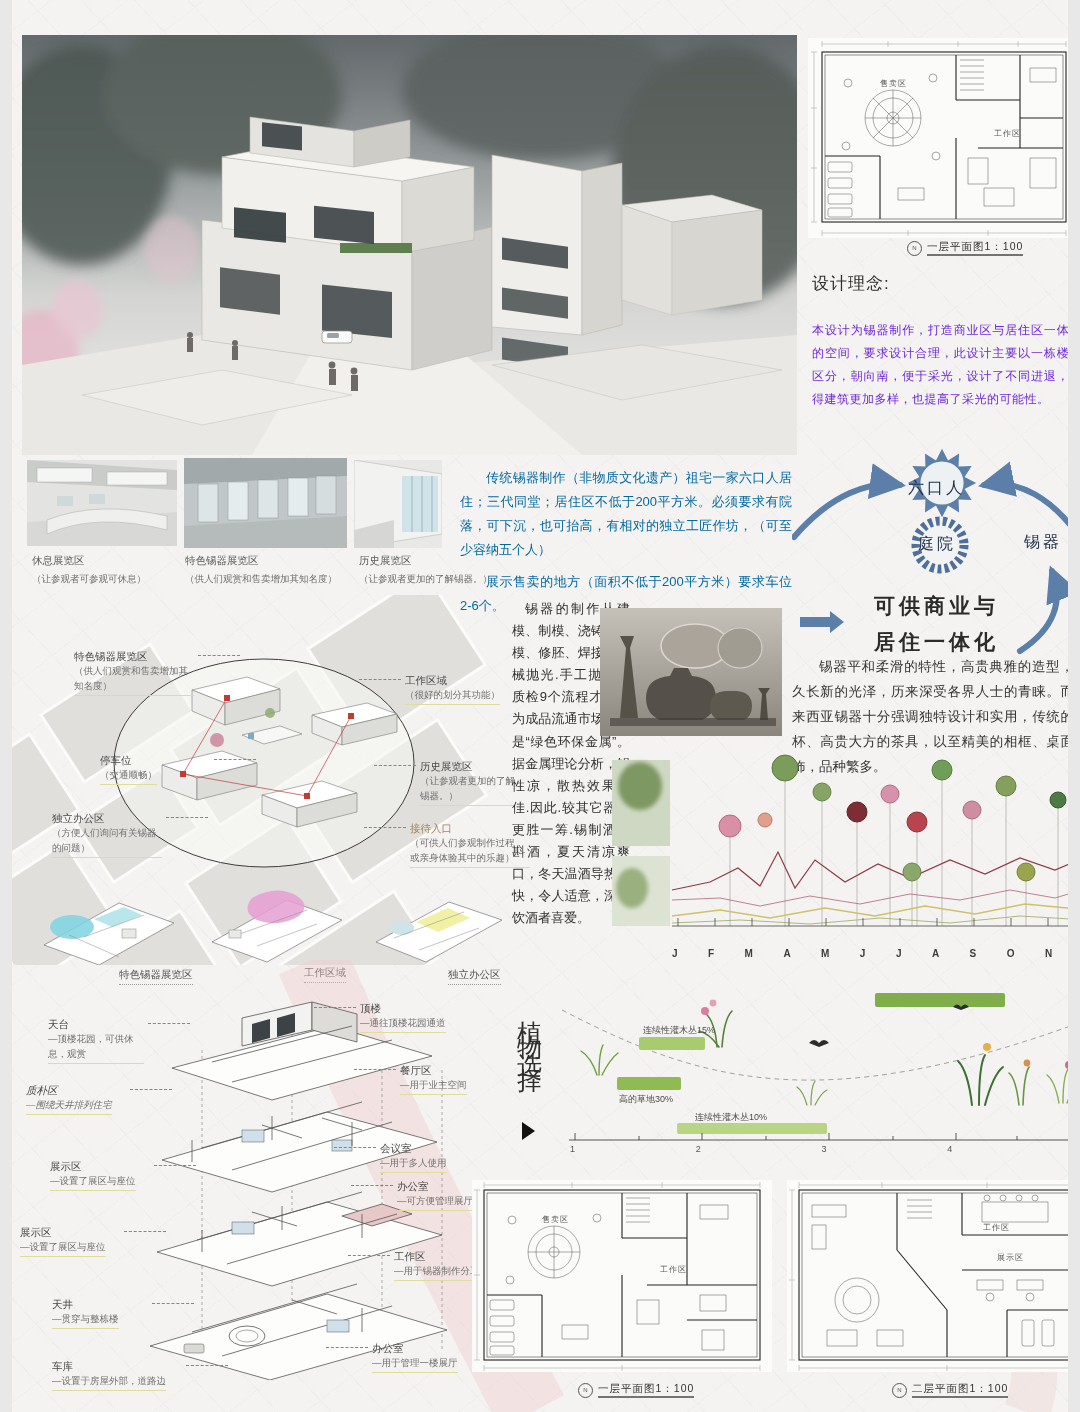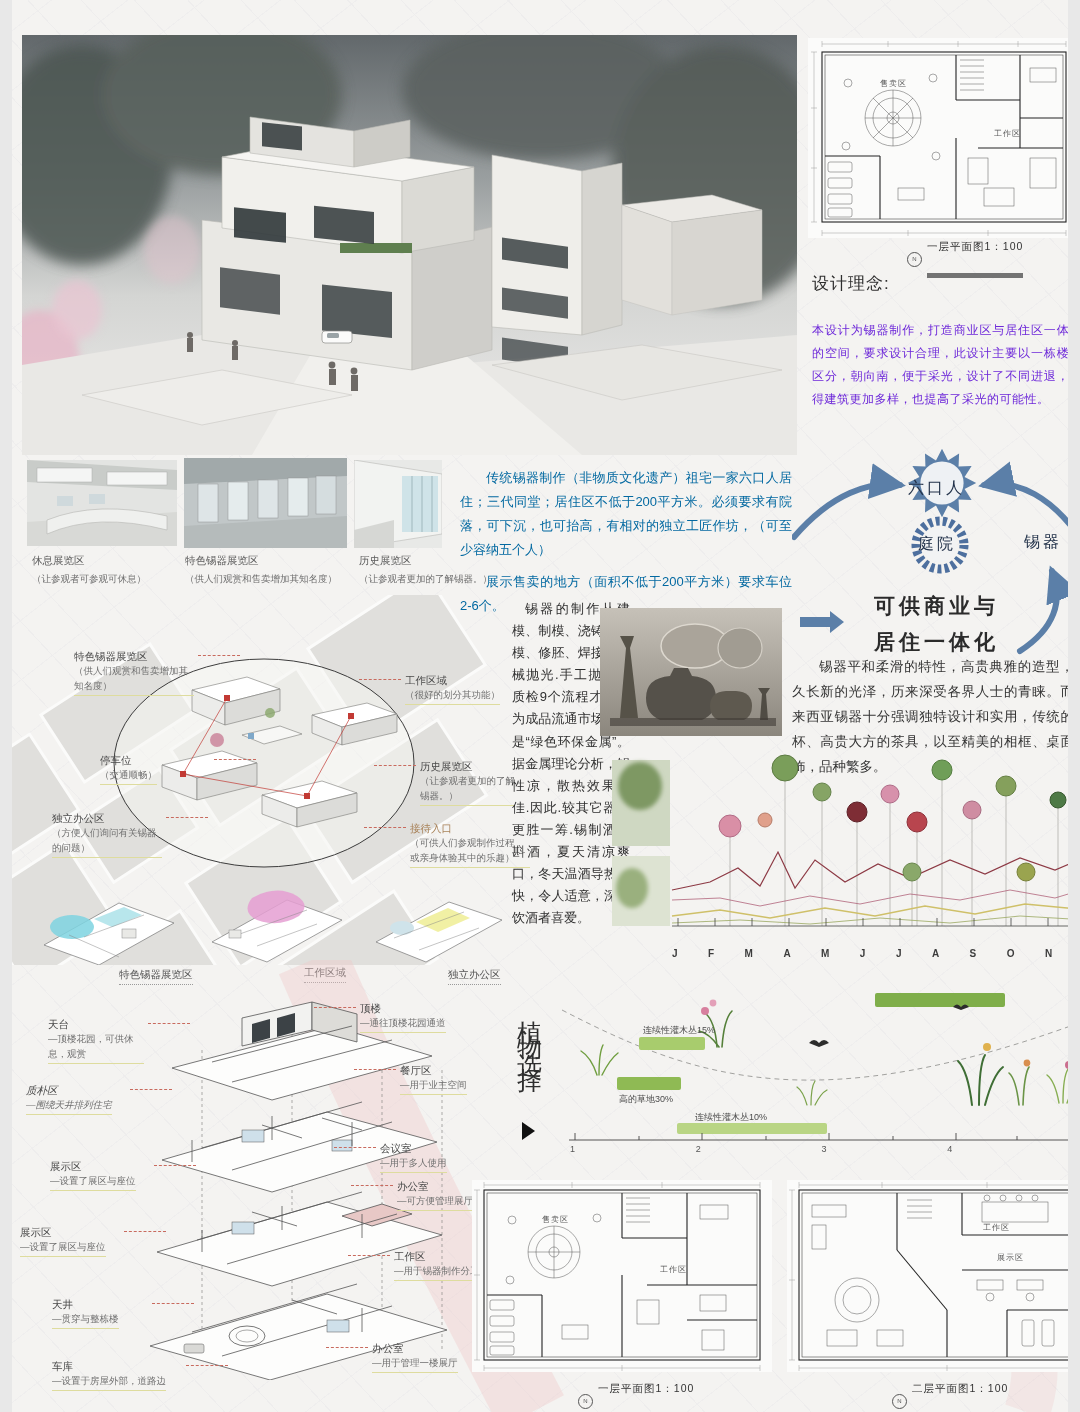--- a/index.html
+++ b/index.html
@@ -34,21 +34,21 @@
   .lead-r::after{right:-46px;}
   .lead-l::after{left:-46px;}
   .lbl .t-orange{color:#a9835a;}
   
   .thumbcap{position:absolute;font-size:10.5px;color:#555;
     border-bottom:1px dotted #9a9a9a;padding-bottom:2px;}
   
   .plancap{position:absolute;display:flex;align-items:center;gap:5px;font-size:10.5px;color:#333;}
   .plancap .ring{width:13px;height:13px;border:1px solid #555;border-radius:50%;
     display:inline-flex;align-items:center;justify-content:center;font-size:6px;color:#555;}
-  .plancap .ct{border-bottom:5px solid #737373;padding-bottom:19px;letter-spacing:1px;}
+  .plancap .ct{border-bottom:2px solid #737373;padding-bottom:0;letter-spacing:1px;}
   
   .months{position:absolute;display:flex;justify-content:space-between;}
   .months span{font-size:10px;font-weight:bold;color:#3c3c3c;}
   .plant-axis{position:absolute;display:flex;justify-content:space-between;}
   .plant-axis span{font-size:9px;color:#555;}
   .vtitle{position:absolute;writing-mode:vertical-rl;text-orientation:upright;
     font-size:25px;letter-spacing:16px;color:#2e2e2e;}
   .tri{position:absolute;width:0;height:0;border-left:13px solid #111;
     border-top:9px solid transparent;border-bottom:9px solid transparent;}
   .pct{font-size:9px;fill:#4c4c4c;}

